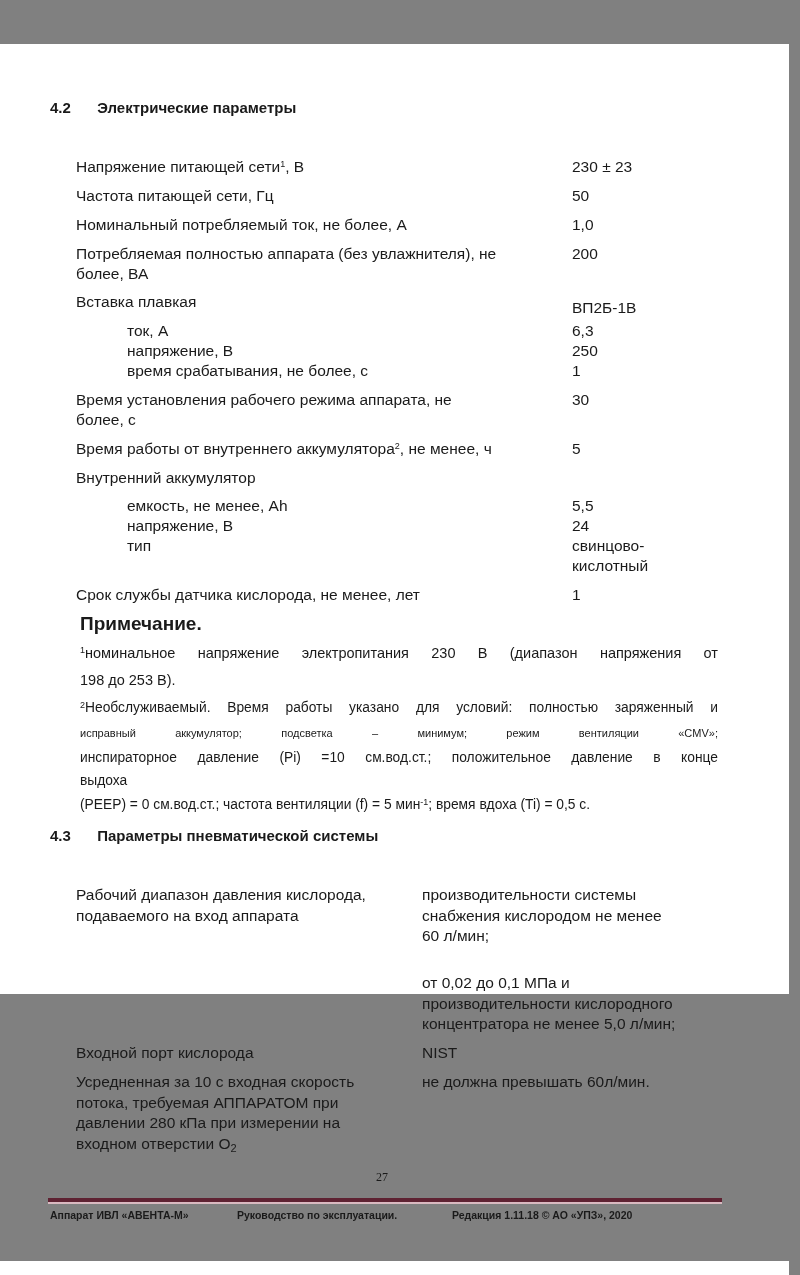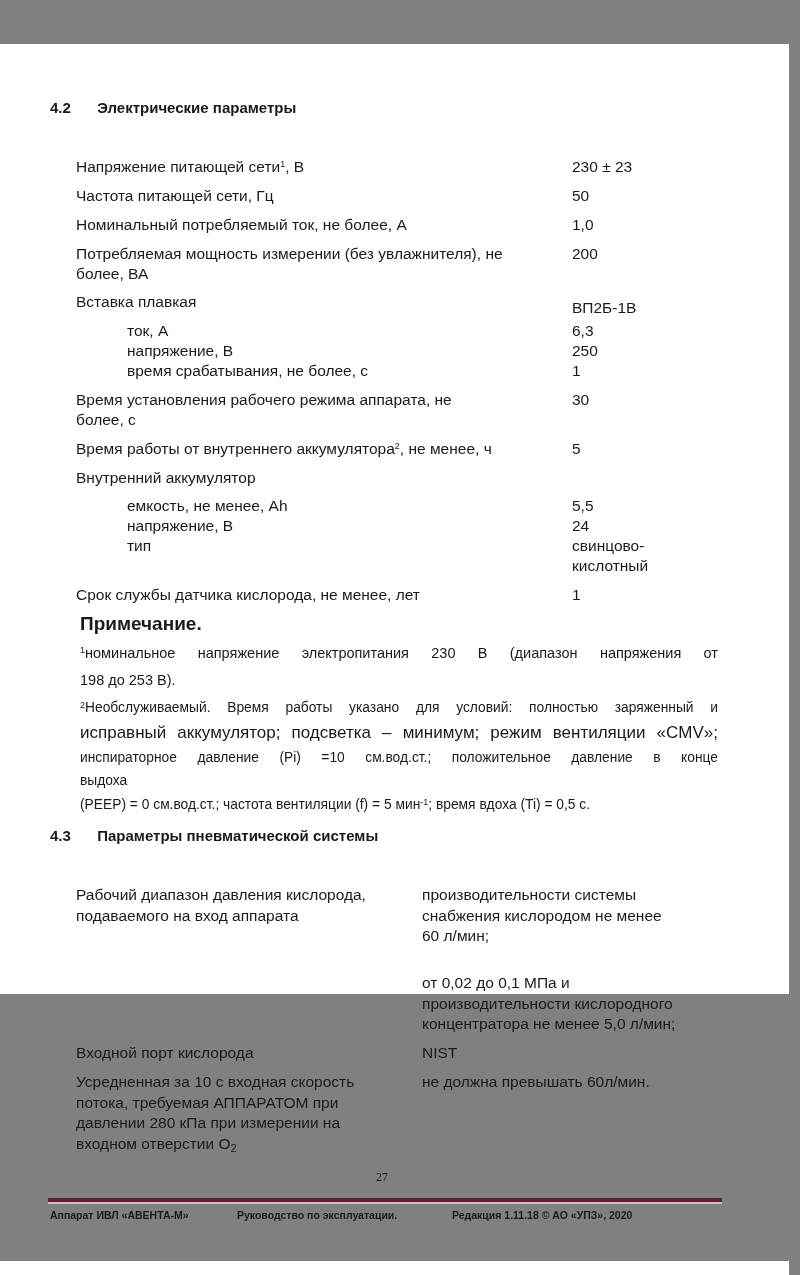--- a/index.html
+++ b/index.html
@@ -33,21 +33,21 @@
   <div>
     <div class="abs t" style="left:76px; top:113px;"><span>Напряжение питающей сети</span><sup>1</sup><span>, В</span></div>
     <div class="abs t" style="left:572px; top:113px;">230 ± 23</div>
 
     <div class="abs t" style="left:76px; top:142px;">Частота питающей сети, Гц</div>
     <div class="abs t" style="left:572px; top:142px;">50</div>
 
     <div class="abs t" style="left:76px; top:171px;">Номинальный потребляемый ток, не более, А</div>
     <div class="abs t" style="left:572px; top:171px;">1,0</div>
 
-    <div class="abs t" style="left:76px; top:200px;">Потребляемая мощность измерении (без увлажнителя), не</div>
+    <div class="abs t" style="left:76px; top:200px;">Потребляемая полностью аппарата (без увлажнителя), не</div>
     <div class="abs t" style="left:76px; top:220px;">более, ВА</div>
     <div class="abs t" style="left:572px; top:200px;">200</div>
 
     <div class="abs t" style="left:76px; top:248px;">Вставка плавкая</div>
     <div class="abs t" style="left:572px; top:254px;">ВП2Б-1В</div>
 
     <div class="abs t" style="left:127px; top:277px;">ток, А</div>
     <div class="abs t" style="left:572px; top:277px;">6,3</div>
     <div class="abs t" style="left:127px; top:297px;">напряжение, В</div>
     <div class="abs t" style="left:572px; top:297px;">250</div>
@@ -73,21 +73,21 @@
 
     <div class="abs t" style="left:76px; top:541px;">Срок службы датчика кислорода, не менее, лет</div>
     <div class="abs t" style="left:572px; top:541px;">1</div>
   </div>
 
   <div>
     <div class="abs" style="left:80px; top:569px; font-weight:bold; font-size:19px;">Примечание.</div>
     <div class="just note" style="top:596px;"><sup>1</sup><span>номинальное напряжение электропитания 230 В (диапазон напряжения от</span></div>
     <div class="abs note" style="left:80px; top:623px;">198 до 253 В).</div>
     <div class="just note" style="top:651px; font-size:13.8px;"><sup>2</sup><span>Необслуживаемый. Время работы указано для условий: полностью заряженный и</span></div>
-    <div class="just note" style="top:676px; font-size:17px;">исправный аккумулятор; подсветка – минимум; режим вентиляции «CMV»;</div>
+    <div class="just note" style="top:676px; font-size:11px;">исправный аккумулятор; подсветка – минимум; режим вентиляции «CMV»;</div>
     <div class="just note" style="top:701px; font-size:13.8px;">инспираторное давление (Pi) =10 см.вод.ст.; положительное давление в конце</div>
     <div class="abs note" style="left:80px; top:724px; font-size:13.8px;">выдоха</div>
     <div class="abs note" style="left:80px; top:748px; font-size:13.8px;"><span>(PEEP) = 0 см.вод.ст.; частота вентиляции (f)  = 5 мин</span><sup>-1</sup><span>; время вдоха (Ti) = 0,5 с.</span></div>
   </div>
 
   <div class="abs h" style="left:50px; top:783px;">
     <span>4.3</span>
     <span style="display:inline-block;width:18px"></span>
     <span>Параметры пневматической системы</span>
   </div>

